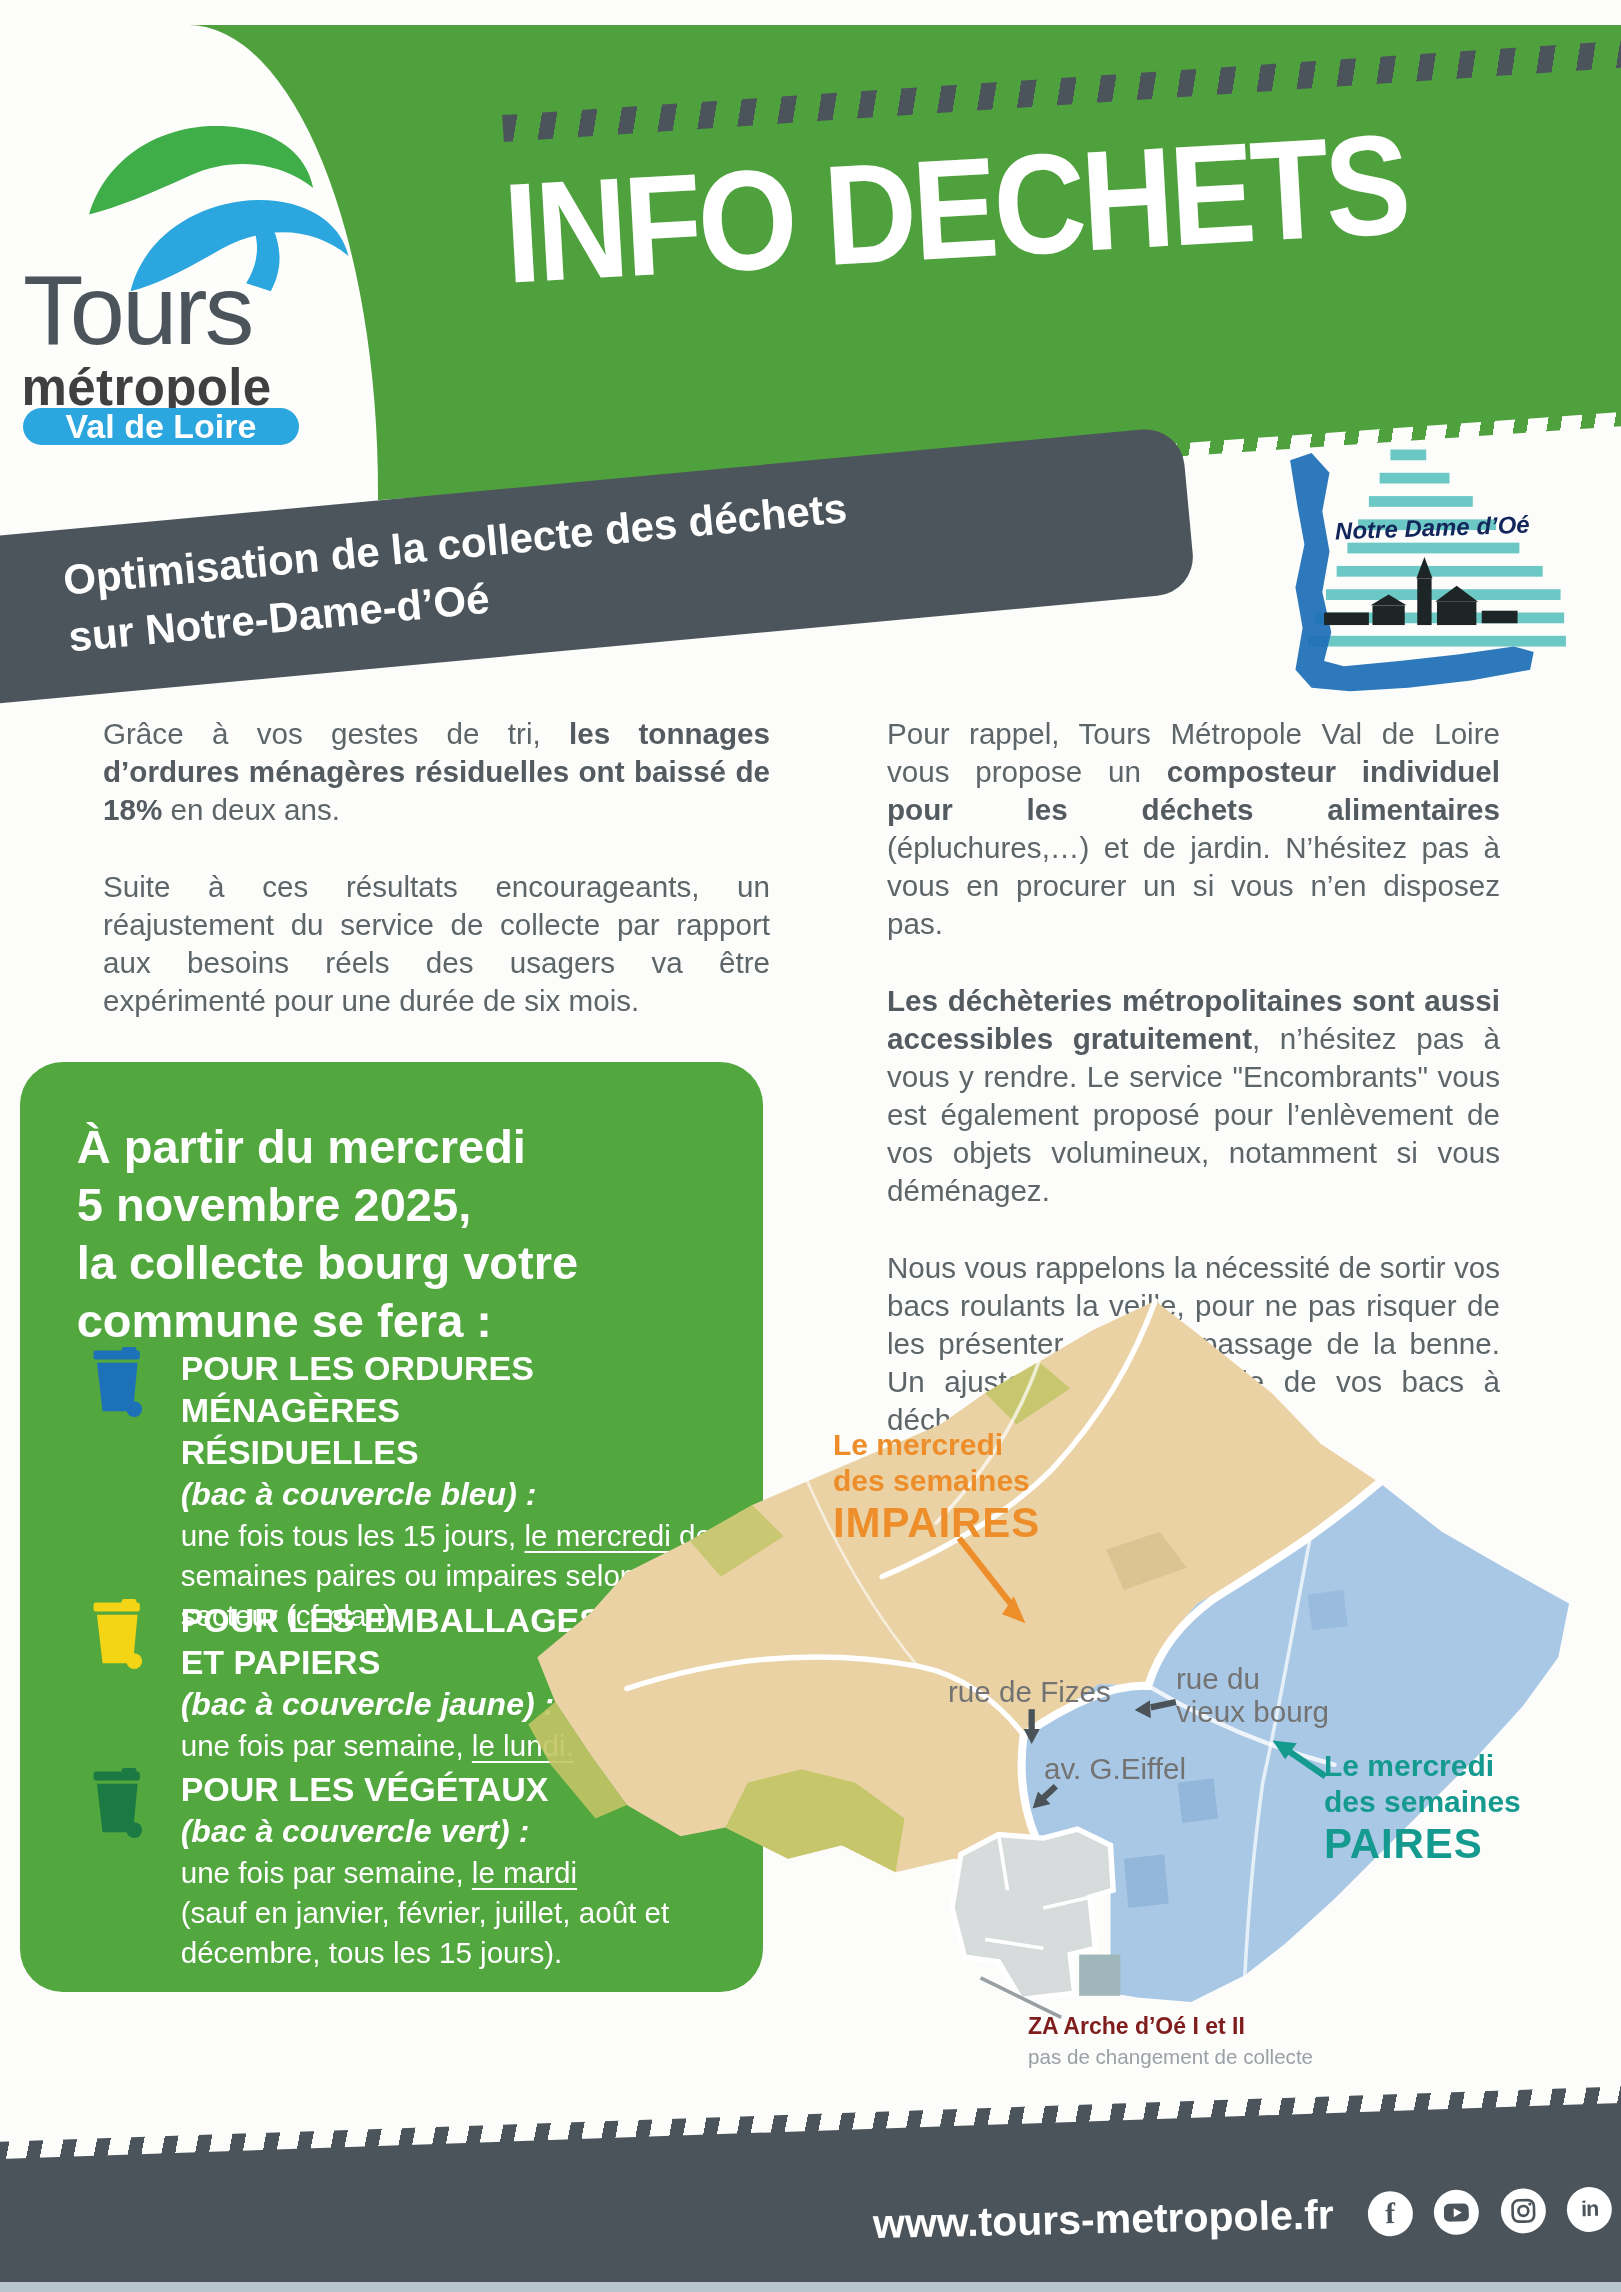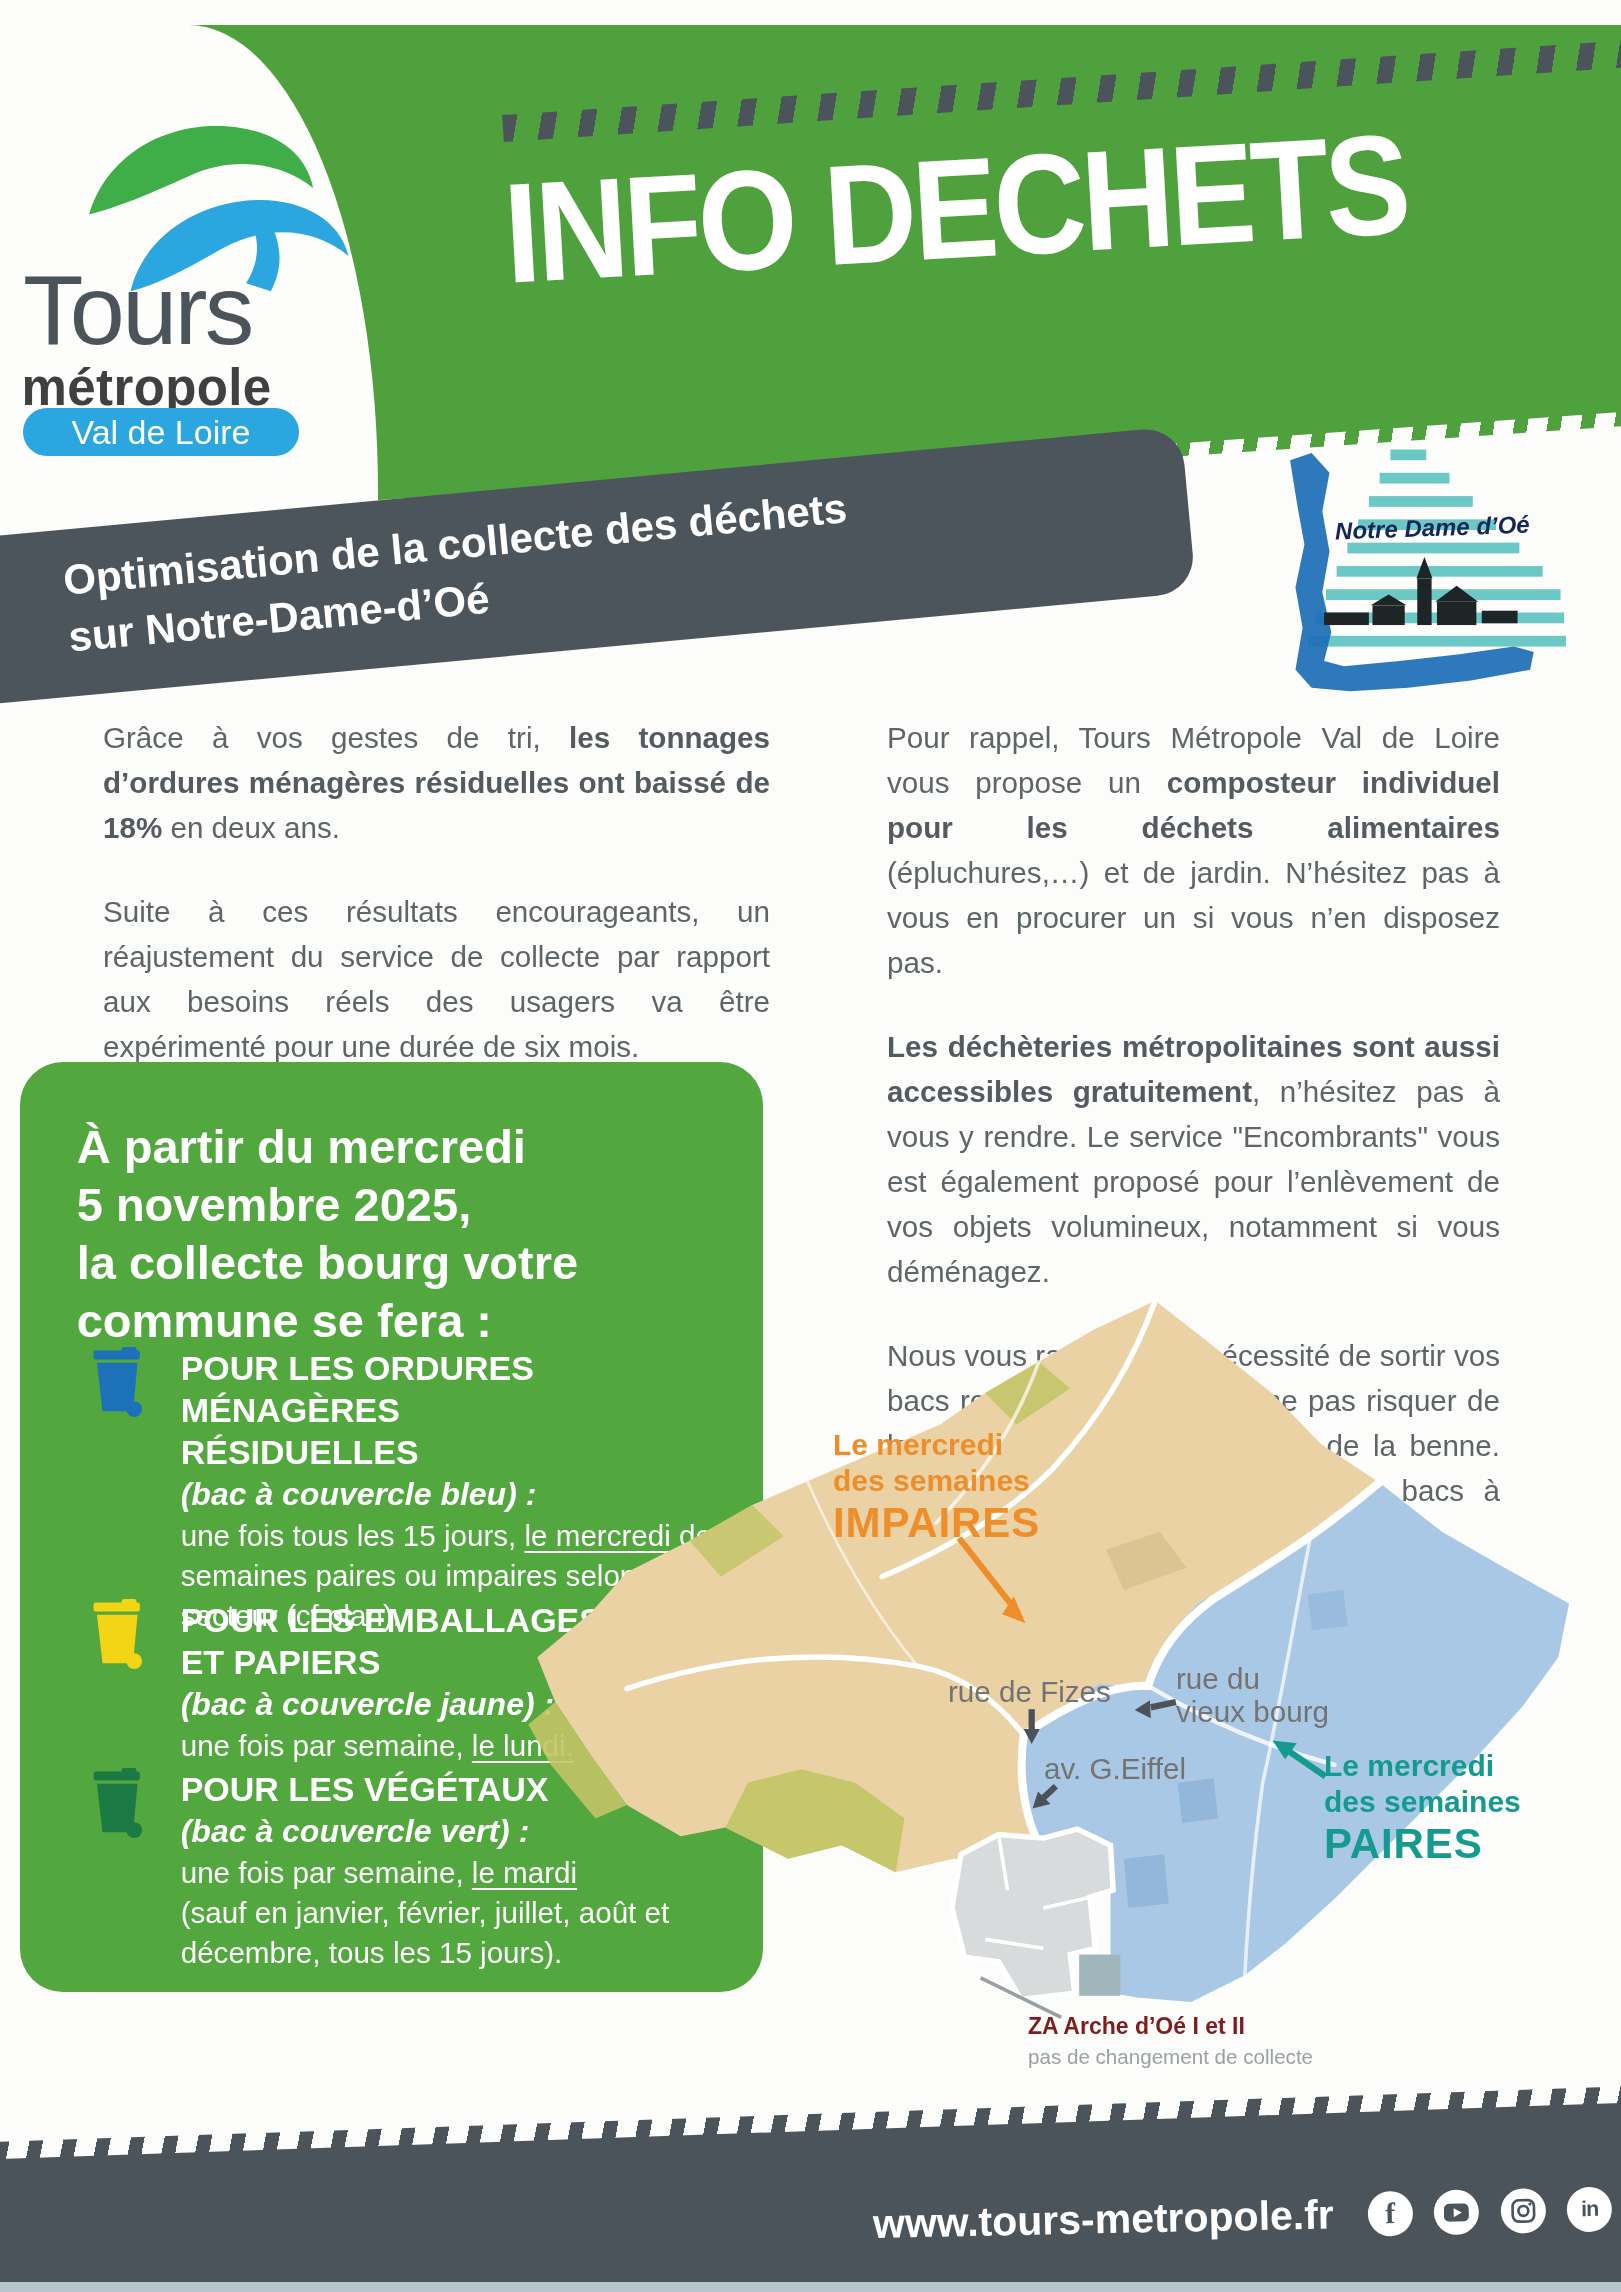--- a/index.html
+++ b/index.html
@@ -19,35 +19,35 @@
   .white-panel{left:0;top:25px;width:378px;height:537px;background:#fdfdfc;
     border-top-right-radius:190px 467px;}
   .info-title{left:500px;top:152px;color:#fff;font-size:142px;font-weight:bold;
     letter-spacing:-4.5px;white-space:nowrap;transform:rotate(-3.2deg) scaleX(.9);
     transform-origin:left top;}
 
   
   .swirl{left:82px;top:109px;}
   .logo-name{left:23px;top:253px;font-size:99px;font-weight:normal;color:#4c545b;letter-spacing:-2.7px;}
   .logo-sub{left:21.5px;top:358px;font-size:51px;font-weight:bold;color:#404040;letter-spacing:0.4px;}
-  .logo-pill{left:23px;top:408px;width:276px;height:48px;background:#2ba6de;border-radius:25px;
-    display:flex;align-items:center;justify-content:center;color:#fff;font-size:34px;font-weight:normal;}
+  .logo-pill{left:23px;top:408px;width:276px;height:37px;background:#2ba6de;border-radius:25px;
+    display:flex;align-items:center;justify-content:center;color:#fff;font-size:34px;font-weight:bold;}
 
   
   .banner{left:-16px;top:537px;width:1202px;height:167px;background:#4c555c;
     border-radius:0 39px 39px 0;transform:rotate(-5.3deg);transform-origin:left top;
     color:#fff;font-size:42px;font-weight:bold;line-height:57px;padding:21.5px 0 0 75px;box-sizing:border-box;}
 
   
   .commune-logo{left:1265px;top:426px;width:309px;height:296px;}
   .commune-label{left:70px;top:88px;font-size:24px;font-weight:bold;font-style:italic;
     color:#13265c;transform:rotate(-2deg);white-space:nowrap;}
 
   
-  .col{font-size:29.6px;line-height:45px;color:#5d6569;text-align:justify;}
+  .col{font-size:29.6px;line-height:38px;color:#5d6569;text-align:justify;}
   .col p{margin:0 0 39px 0;}
   .col b{color:#545b60;}
   .col-left{left:103px;top:715px;width:667px;}
   .col-right{left:887px;top:715px;width:613px;}
 
   
   .green-box{left:19.7px;top:1062px;width:743px;height:930px;background:#52a73e;border-radius:43px;color:#fff;}
   .box-heading{left:57px;top:56px;font-size:47px;font-weight:bold;line-height:58px;}
   .sched-item{position:absolute;left:70px;width:645px;display:flex;gap:32px;}
   .item1{top:285px;} .item2{top:537px;} .item3{top:706px;}

